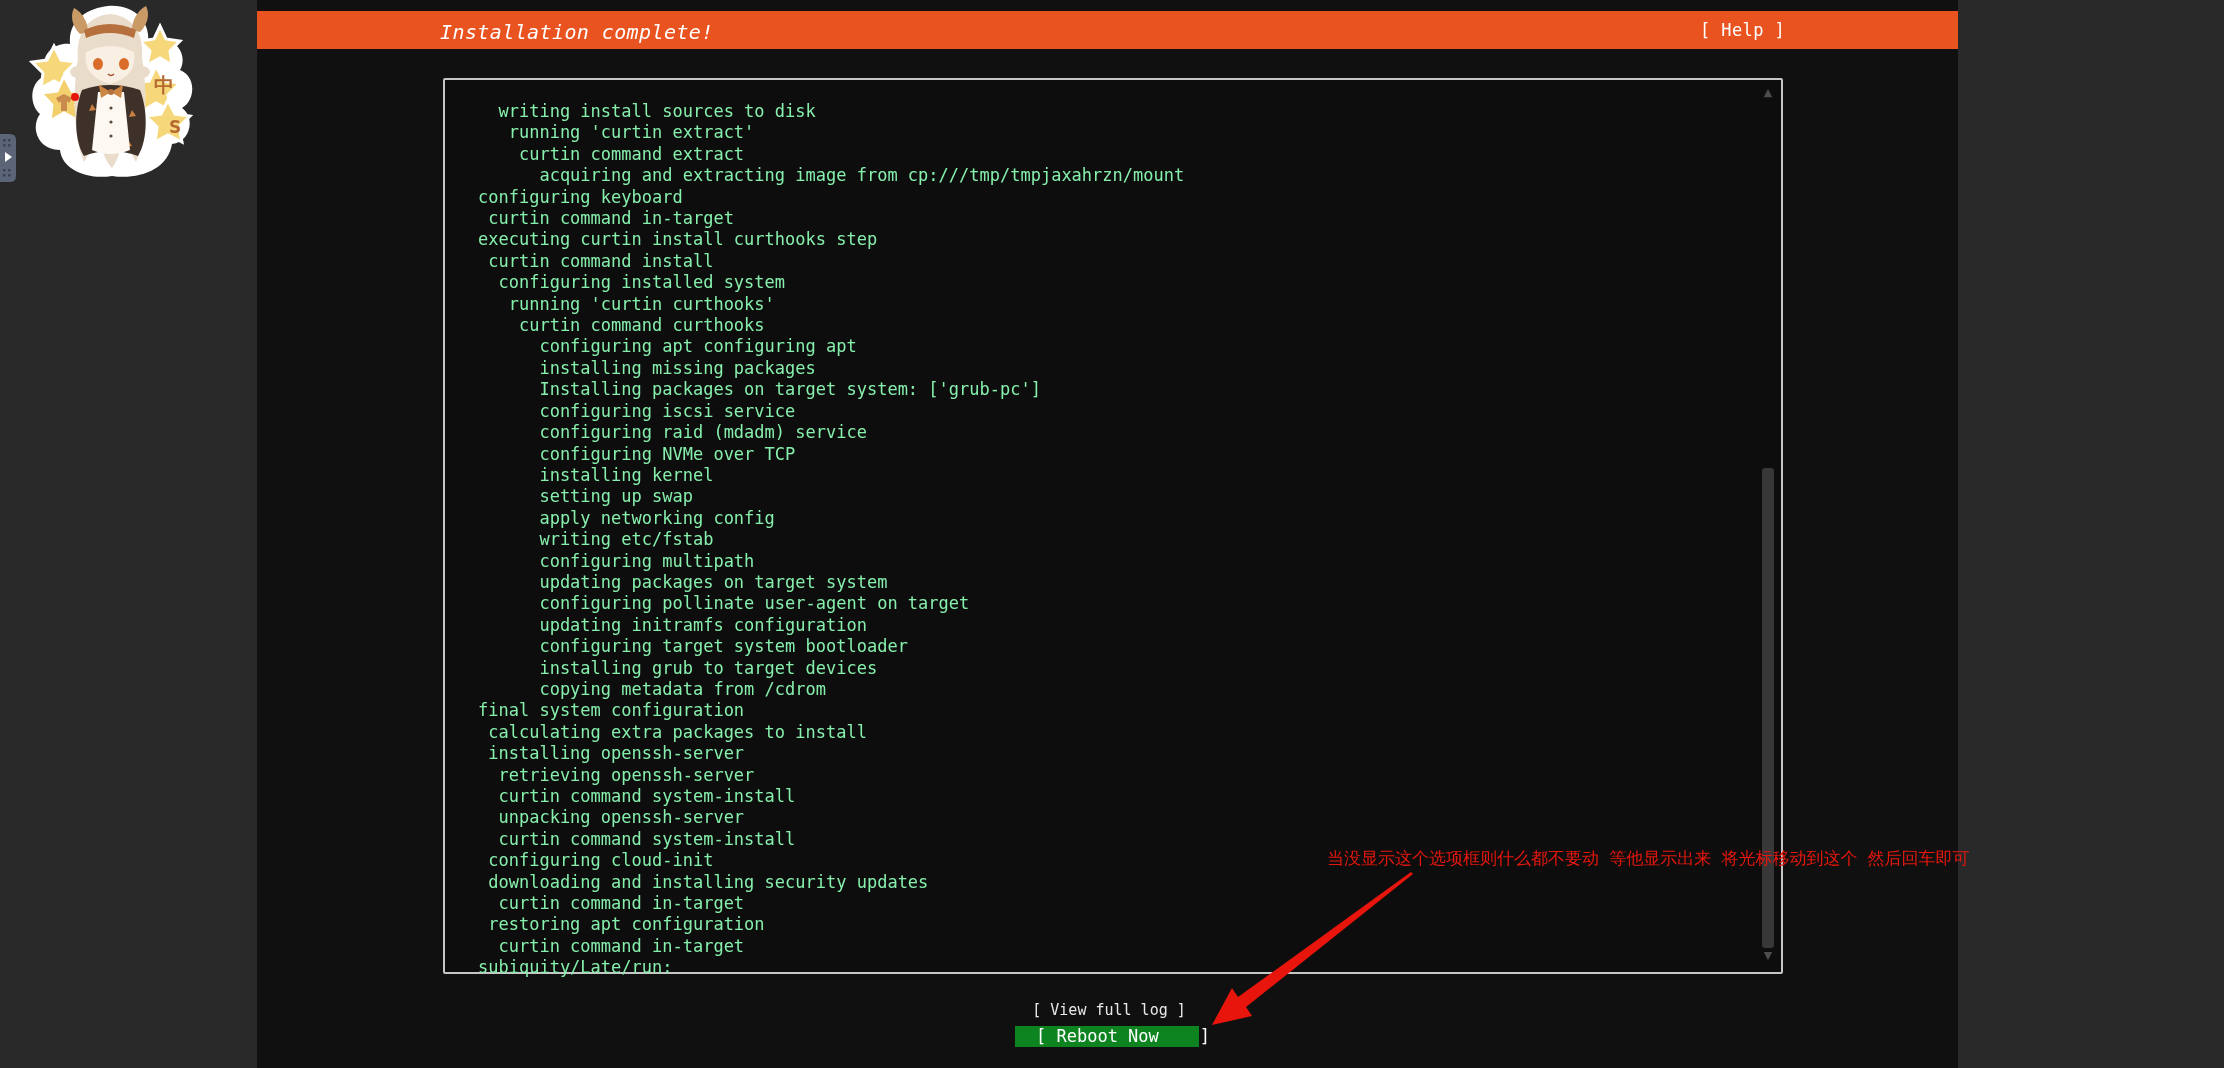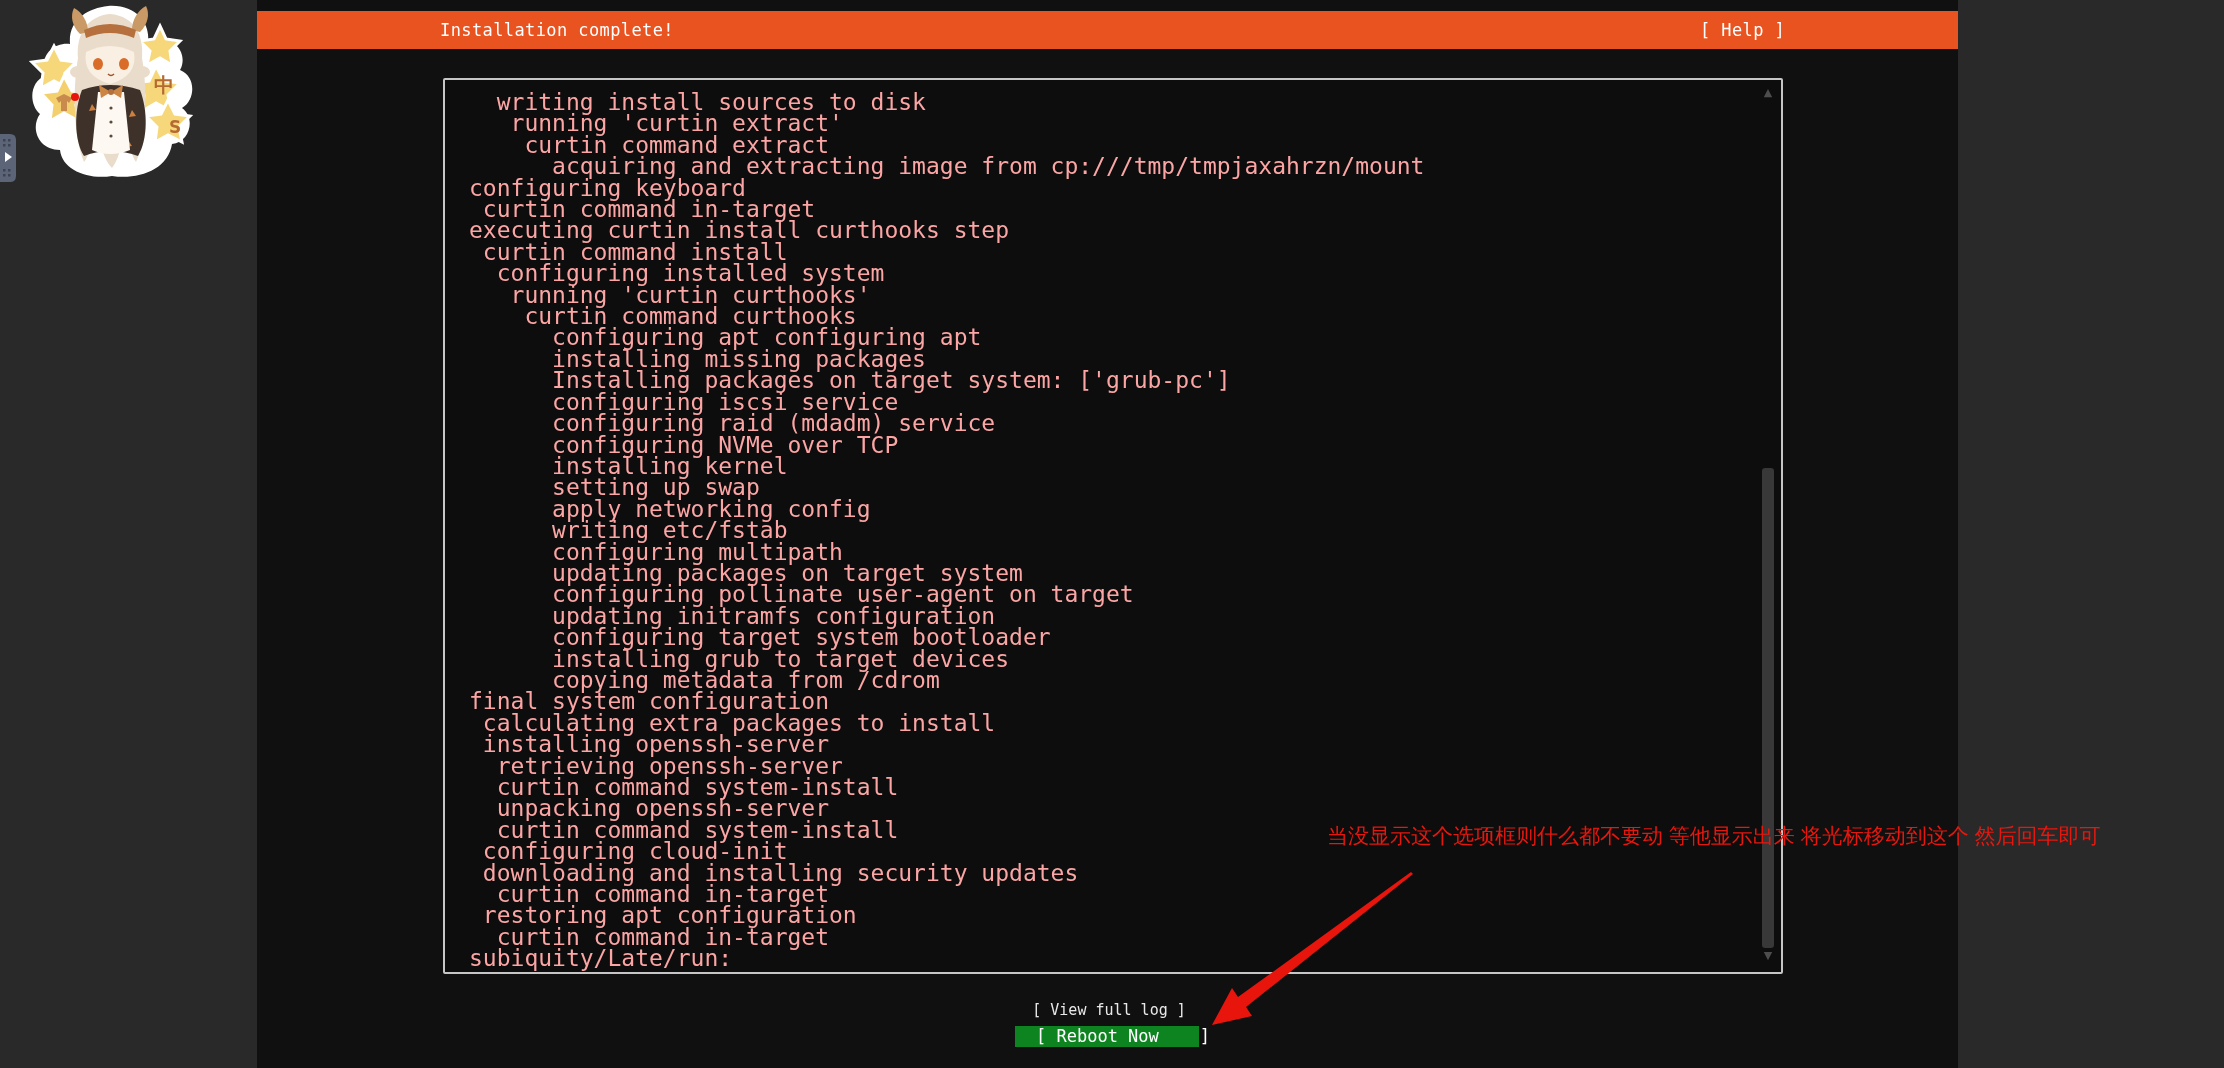--- a/index.html
+++ b/index.html
@@ -17,42 +17,43 @@
     left:257px;top:0;width:1701px;height:1068px;
     background:#101010;
   }
   #titlebar{
     left:257px;top:11px;width:1701px;height:38px;
     background:#e9531f;
     color:#ffffff;
   }
   #title{
     left:183px;top:9px;
-    font-size:17px;letter-spacing:.4px;
-    white-space:pre;
+    font-size:20px;letter-spacing:.4px;
+    white-space:pre;
+    font-style:italic;
   }
   #help-button{
     left:1443px;top:9px;
     font-size:17px;letter-spacing:.4px;
     white-space:pre;cursor:default;text-align:center;
   }
 
   
   #log-box{
     left:443px;top:78px;width:1336px;height:892px;
     border:2px solid #c6c6c6;
     border-radius:2px;
     background:#0d0d0d;
   }
   #log-text{
     left:462px;top:85px;width:1280px;height:880px;
-    margin:7px;
+    margin:16px;
     font-family:"DejaVu Sans Mono","Liberation Mono",monospace;
-    font-size:23px;line-height:21.4px;
-    color:#fca5a5;
+    font-size:17px;line-height:21.4px;
+    color:#86efac;
     white-space:pre;
     overflow:hidden;
   }
 
   
   #scroll-up-arrow,#scroll-down-arrow{
     left:1761px;width:14px;height:12px;
     color:#4d4d4d;font-size:11px;line-height:12px;text-align:center;
     font-family:"DejaVu Sans",sans-serif;
   }
@@ -72,23 +73,23 @@
   #reboot-button{
     left:1015px;top:1026px;width:184px;height:21px;
     background:#0e8420;
     font-size:17px;line-height:21px;color:#ffffff;
     white-space:pre;
     padding-left:21px;box-sizing:border-box;
   }
 
   
   #annotation-text{
-    left:1327px;top:822px;
-    font-family:Liberation Sans, sans-serif;
-    font-size:21px;line-height:28px;
+    left:1327px;top:846px;
+    font-family:Liberation Mono, monospace;
+    font-size:17px;line-height:28px;
     color:#e8170e;
     white-space:pre;
     z-index:30;
   }
   #annotation-arrow{left:1190px;top:855px;z-index:25;}
 
   
   #side-tab{left:0;top:502px;z-index:20;}
 
   

